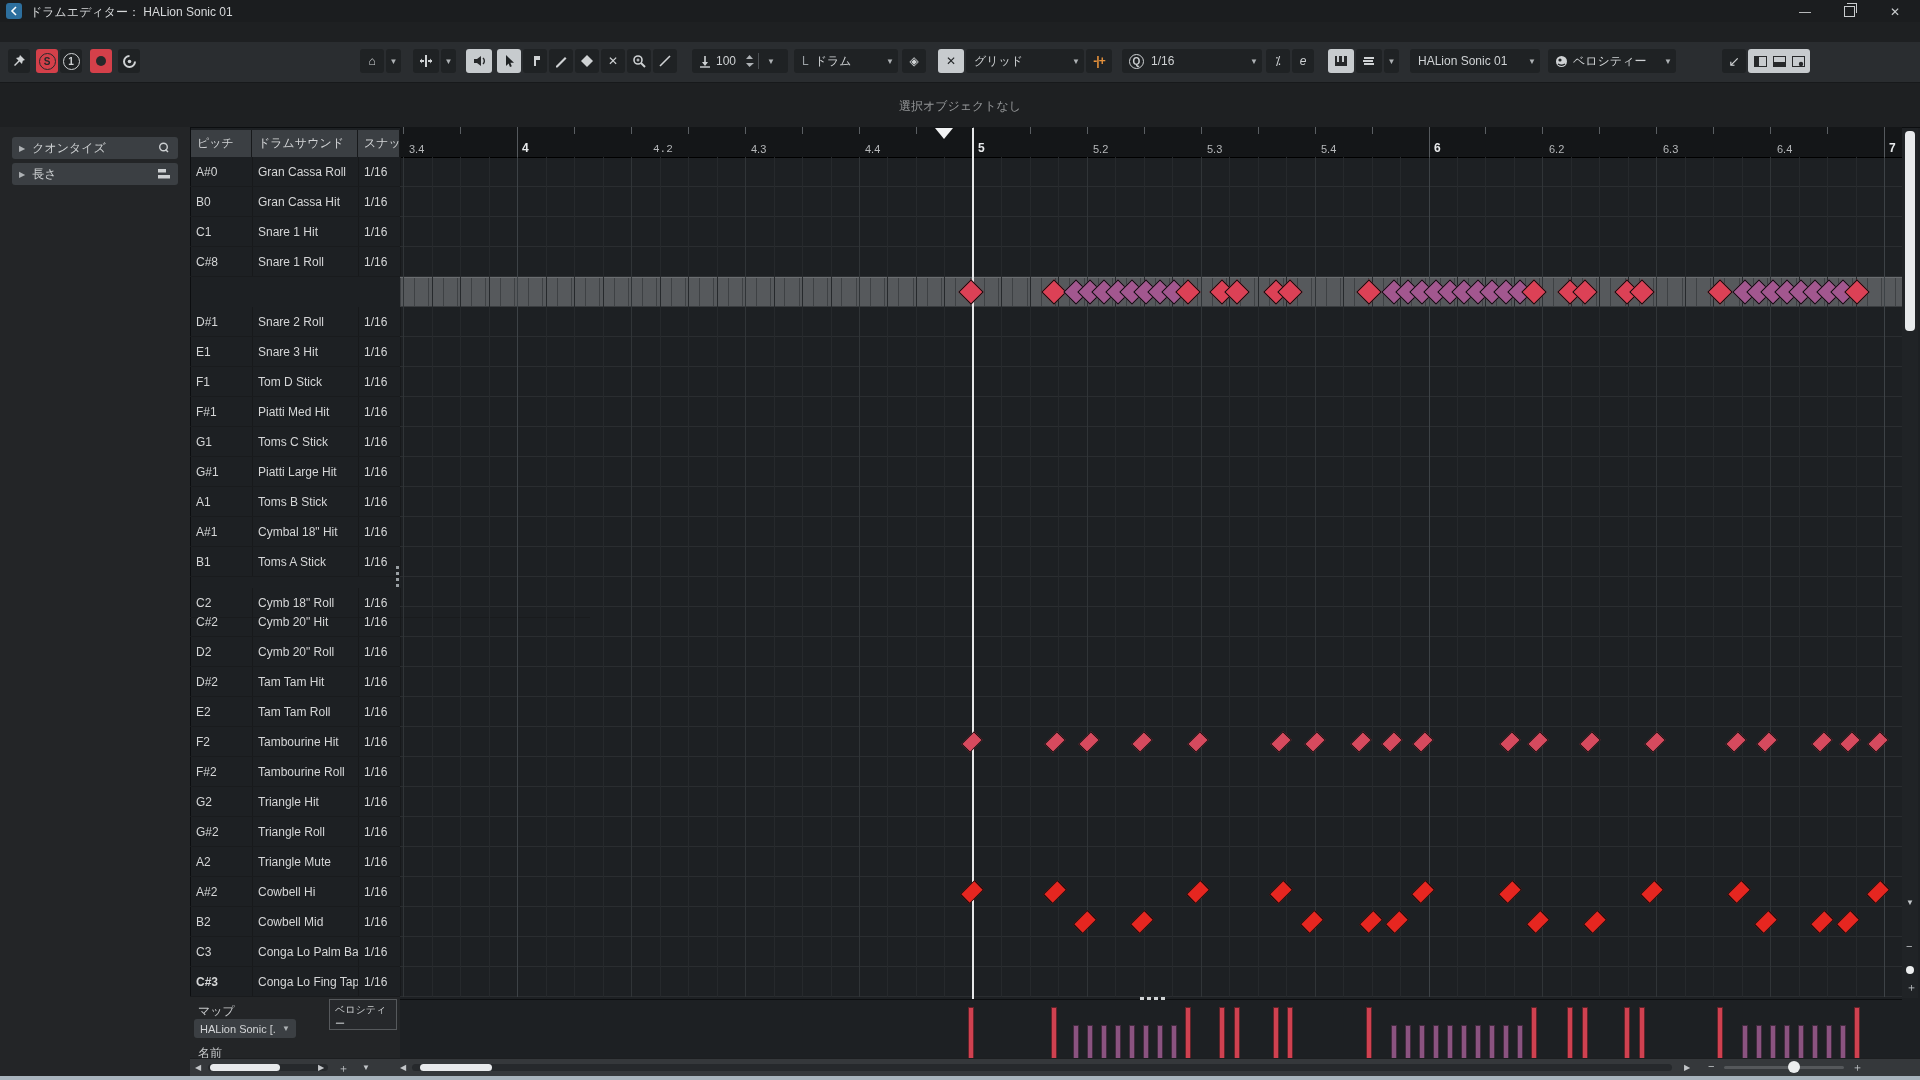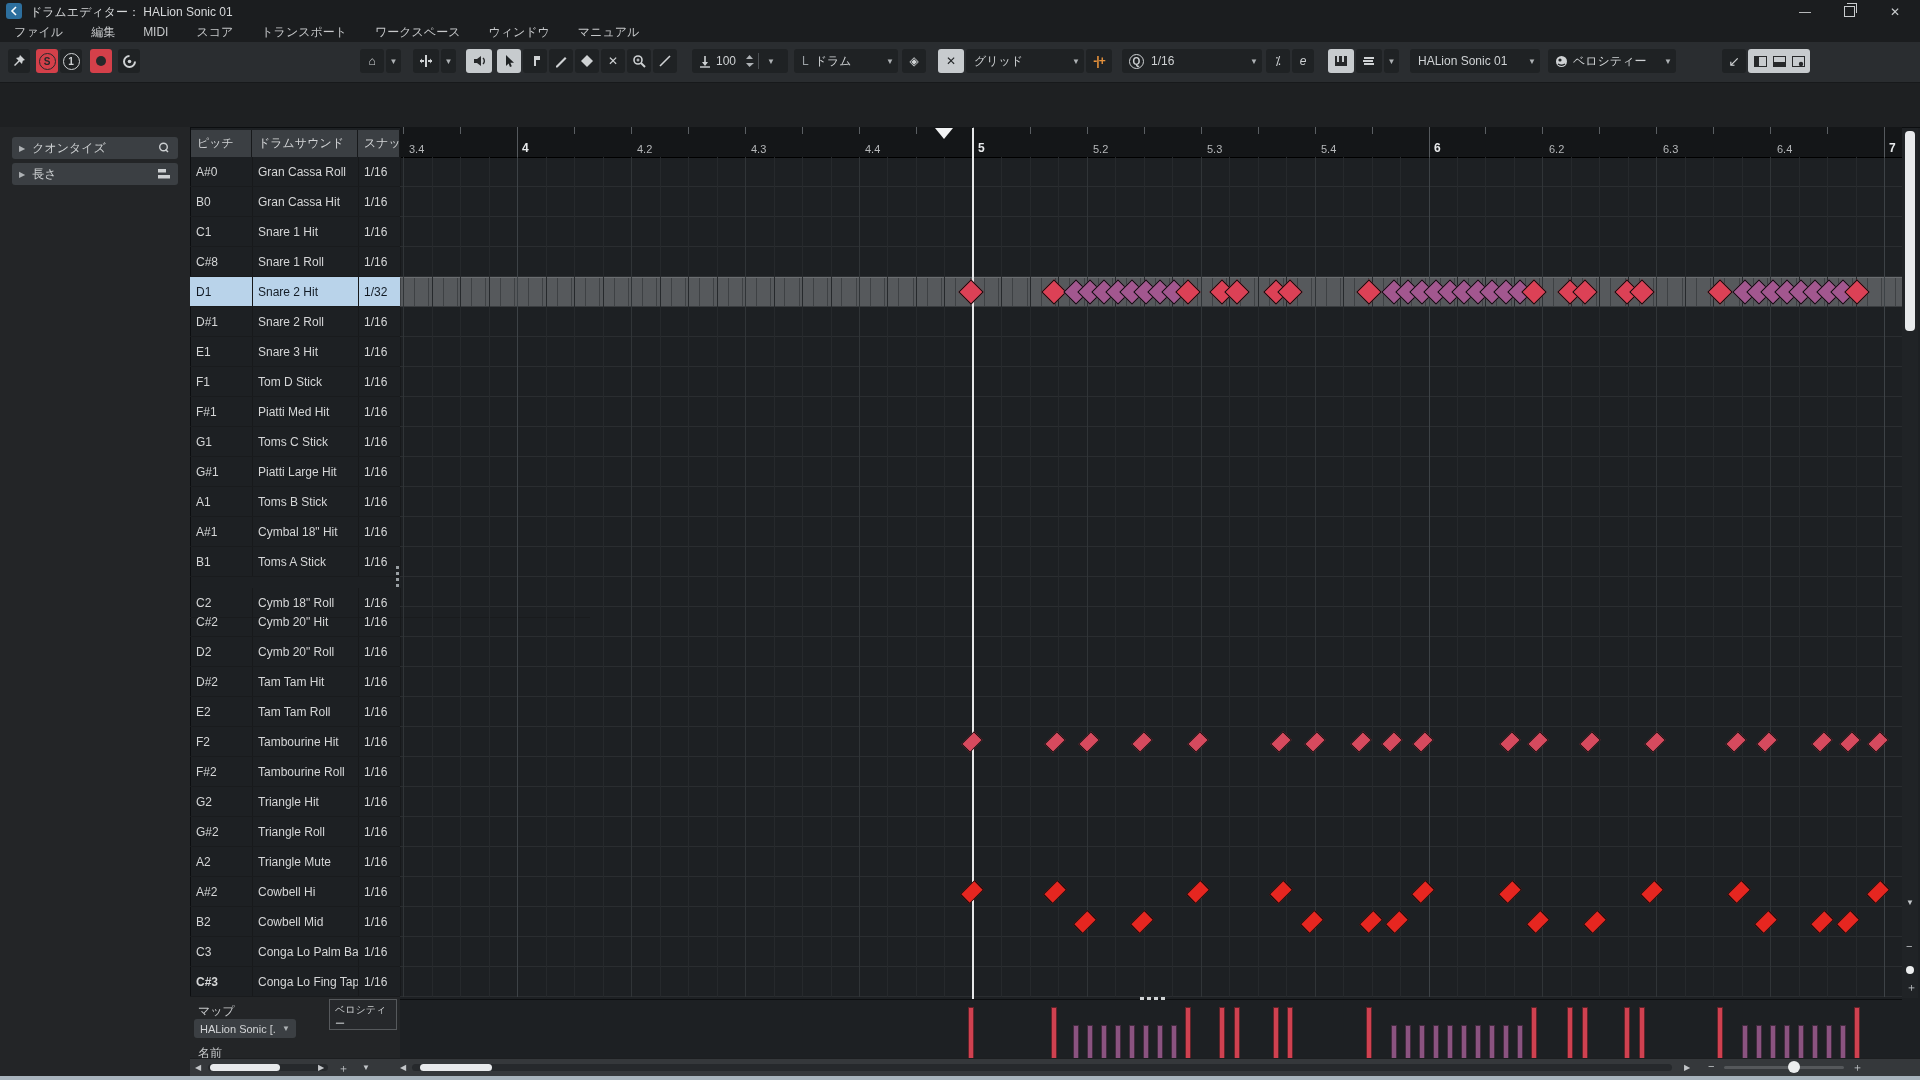--- a/index.html
+++ b/index.html
@@ -105,30 +105,20 @@
         </svg>
     </div>
     <div class="abs win-title">ドラムエディター： HALion Sonic 01</div>
     <div class="abs winbtn" style="left:1794px;">—</div>
     <div class="abs winbtn" style="left:1838px;">
         <span class="restore-glyph"></span>
       </div>
     <div class="abs winbtn" style="left:1884px;">✕</div>
   </div>
 
-  <div class="abs menubar" id="menu-bar">
-      <span class="menu-item">ファイル</span>
-      <span class="menu-item">編集</span>
-      <span class="menu-item">MIDI</span>
-      <span class="menu-item">スコア</span>
-      <span class="menu-item">トランスポート</span>
-      <span class="menu-item">ワークスペース</span>
-      <span class="menu-item">ウィンドウ</span>
-      <span class="menu-item">マニュアル</span>
-    </div>
 
   <div class="abs toolbar">
     <div class="abs tbtn" style="left:8px;width:22px;">
       <svg class="ic" width="14" height="14" viewBox="0 0 14 14">
           <path d="M8 1l5 5-2.2.8-.8 3.2-2.5-2.5L3 12l-1-1 4.5-4.5L4 4l3.2-.8z" fill="#cfd2d4"></path>
         </svg>
     </div>
     <div class="abs tbtn red" style="left:36px;width:22px;">
         <span class="circ">S</span>
       </div>
@@ -291,20 +281,21 @@
           <rect x="0.5" y="0.5" width="12" height="10" fill="none" stroke="#26282a"></rect>
           <rect x="1" y="6" width="11" height="4" fill="#26282a"></rect>
         </svg>
       <svg class="ic" width="13" height="11" viewBox="0 0 13 11">
           <rect x="0.5" y="0.5" width="12" height="10" fill="none" stroke="#26282a"></rect>
           <circle cx="9" cy="8" r="2.2" fill="#26282a"></circle>
         </svg>
     </div>
   </div>
 
+  <div class="abs info-line">選択オブジェクトなし</div>
 
   <div class="abs sidebar">
     <div class="abs side-bar-item" style="top:10px;">
       <span class="tri">▶</span>
       <span>クオンタイズ</span>
       <svg class="ic" style="margin-left:auto;margin-right:8px;" width="12" height="12" viewBox="0 0 12 12">
           <circle cx="5.5" cy="5" r="3.8" stroke="#cdd0d2" stroke-width="1.4" fill="none"></circle>
           <path d="M7.5 7.5L10 10" stroke="#cdd0d2" stroke-width="1.4"></path>
         </svg>
     </div>
@@ -347,21 +338,21 @@
       <div class="rtick" style="left: 1085.45px;"></div>
       <div class="rtick" style="left: 1142.4px;"></div>
       <div class="rtick" style="left: 1199.35px;"></div>
       <div class="rtick" style="left: 1256.3px;"></div>
       <div class="rtick" style="left: 1313.25px;"></div>
       <div class="rtick" style="left: 1370.2px;"></div>
       <div class="rtick" style="left: 1427.15px;"></div>
       <div class="rbar" style="left: 1484.1px;"></div>
       <span class="rlabel" style="left: 9px;">3.4</span>
       <span class="rlabel b" style="left: 122px;">4</span>
-      <span class="rlabel" style="left: 237px;">4.2</span>
+      <span class="rlabel" style="left: 253px; font-family: Liberation Mono, monospace;">4.2</span>
       <span class="rlabel" style="left: 351px;">4.3</span>
       <span class="rlabel" style="left: 465px;">4.4</span>
       <span class="rlabel b" style="left: 578px;">5</span>
       <span class="rlabel" style="left: 693px;">5.2</span>
       <span class="rlabel" style="left: 807px;">5.3</span>
       <span class="rlabel" style="left: 921px;">5.4</span>
       <span class="rlabel b" style="left: 1034px;">6</span>
       <span class="rlabel" style="left: 1149px;">6.2</span>
       <span class="rlabel" style="left: 1263px;">6.3</span>
       <span class="rlabel" style="left: 1377px;">6.4</span>
@@ -390,28 +381,20 @@
         <div class="c" style="left: 62px; width: 106px;">Snare 1 Hit</div>
         <div class="c" style="left: 168px; width: 42px;">1/16</div>
         <div class="cellsep" style="left: 62px;"></div>
         <div class="cellsep" style="left: 168px;"></div>
         <div class="cellsep" style="left: 210px;"></div>
       </div>
       <div class="drow" style="top: 90px;">
         <div class="c" style="left: 0px; width: 62px;">C#8</div>
         <div class="c" style="left: 62px; width: 106px;">Snare 1 Roll</div>
         <div class="c" style="left: 168px; width: 42px;">1/16</div>
-        <div class="cellsep" style="left: 62px;"></div>
-        <div class="cellsep" style="left: 168px;"></div>
-        <div class="cellsep" style="left: 210px;"></div>
-      </div>
-      <div class="drow sel" style="top: 120px;">
-        <div class="c" style="left: 0px; width: 62px;">D1</div>
-        <div class="c" style="left: 62px; width: 106px;">Snare 2 Hit</div>
-        <div class="c" style="left: 168px; width: 42px;">1/32</div>
         <div class="cellsep" style="left: 62px;"></div>
         <div class="cellsep" style="left: 168px;"></div>
         <div class="cellsep" style="left: 210px;"></div>
       </div>
       <div class="drow" style="top: 150px;">
         <div class="c" style="left: 0px; width: 62px;">D#1</div>
         <div class="c" style="left: 62px; width: 106px;">Snare 2 Roll</div>
         <div class="c" style="left: 168px; width: 42px;">1/16</div>
         <div class="cellsep" style="left: 62px;"></div>
         <div class="cellsep" style="left: 168px;"></div>

